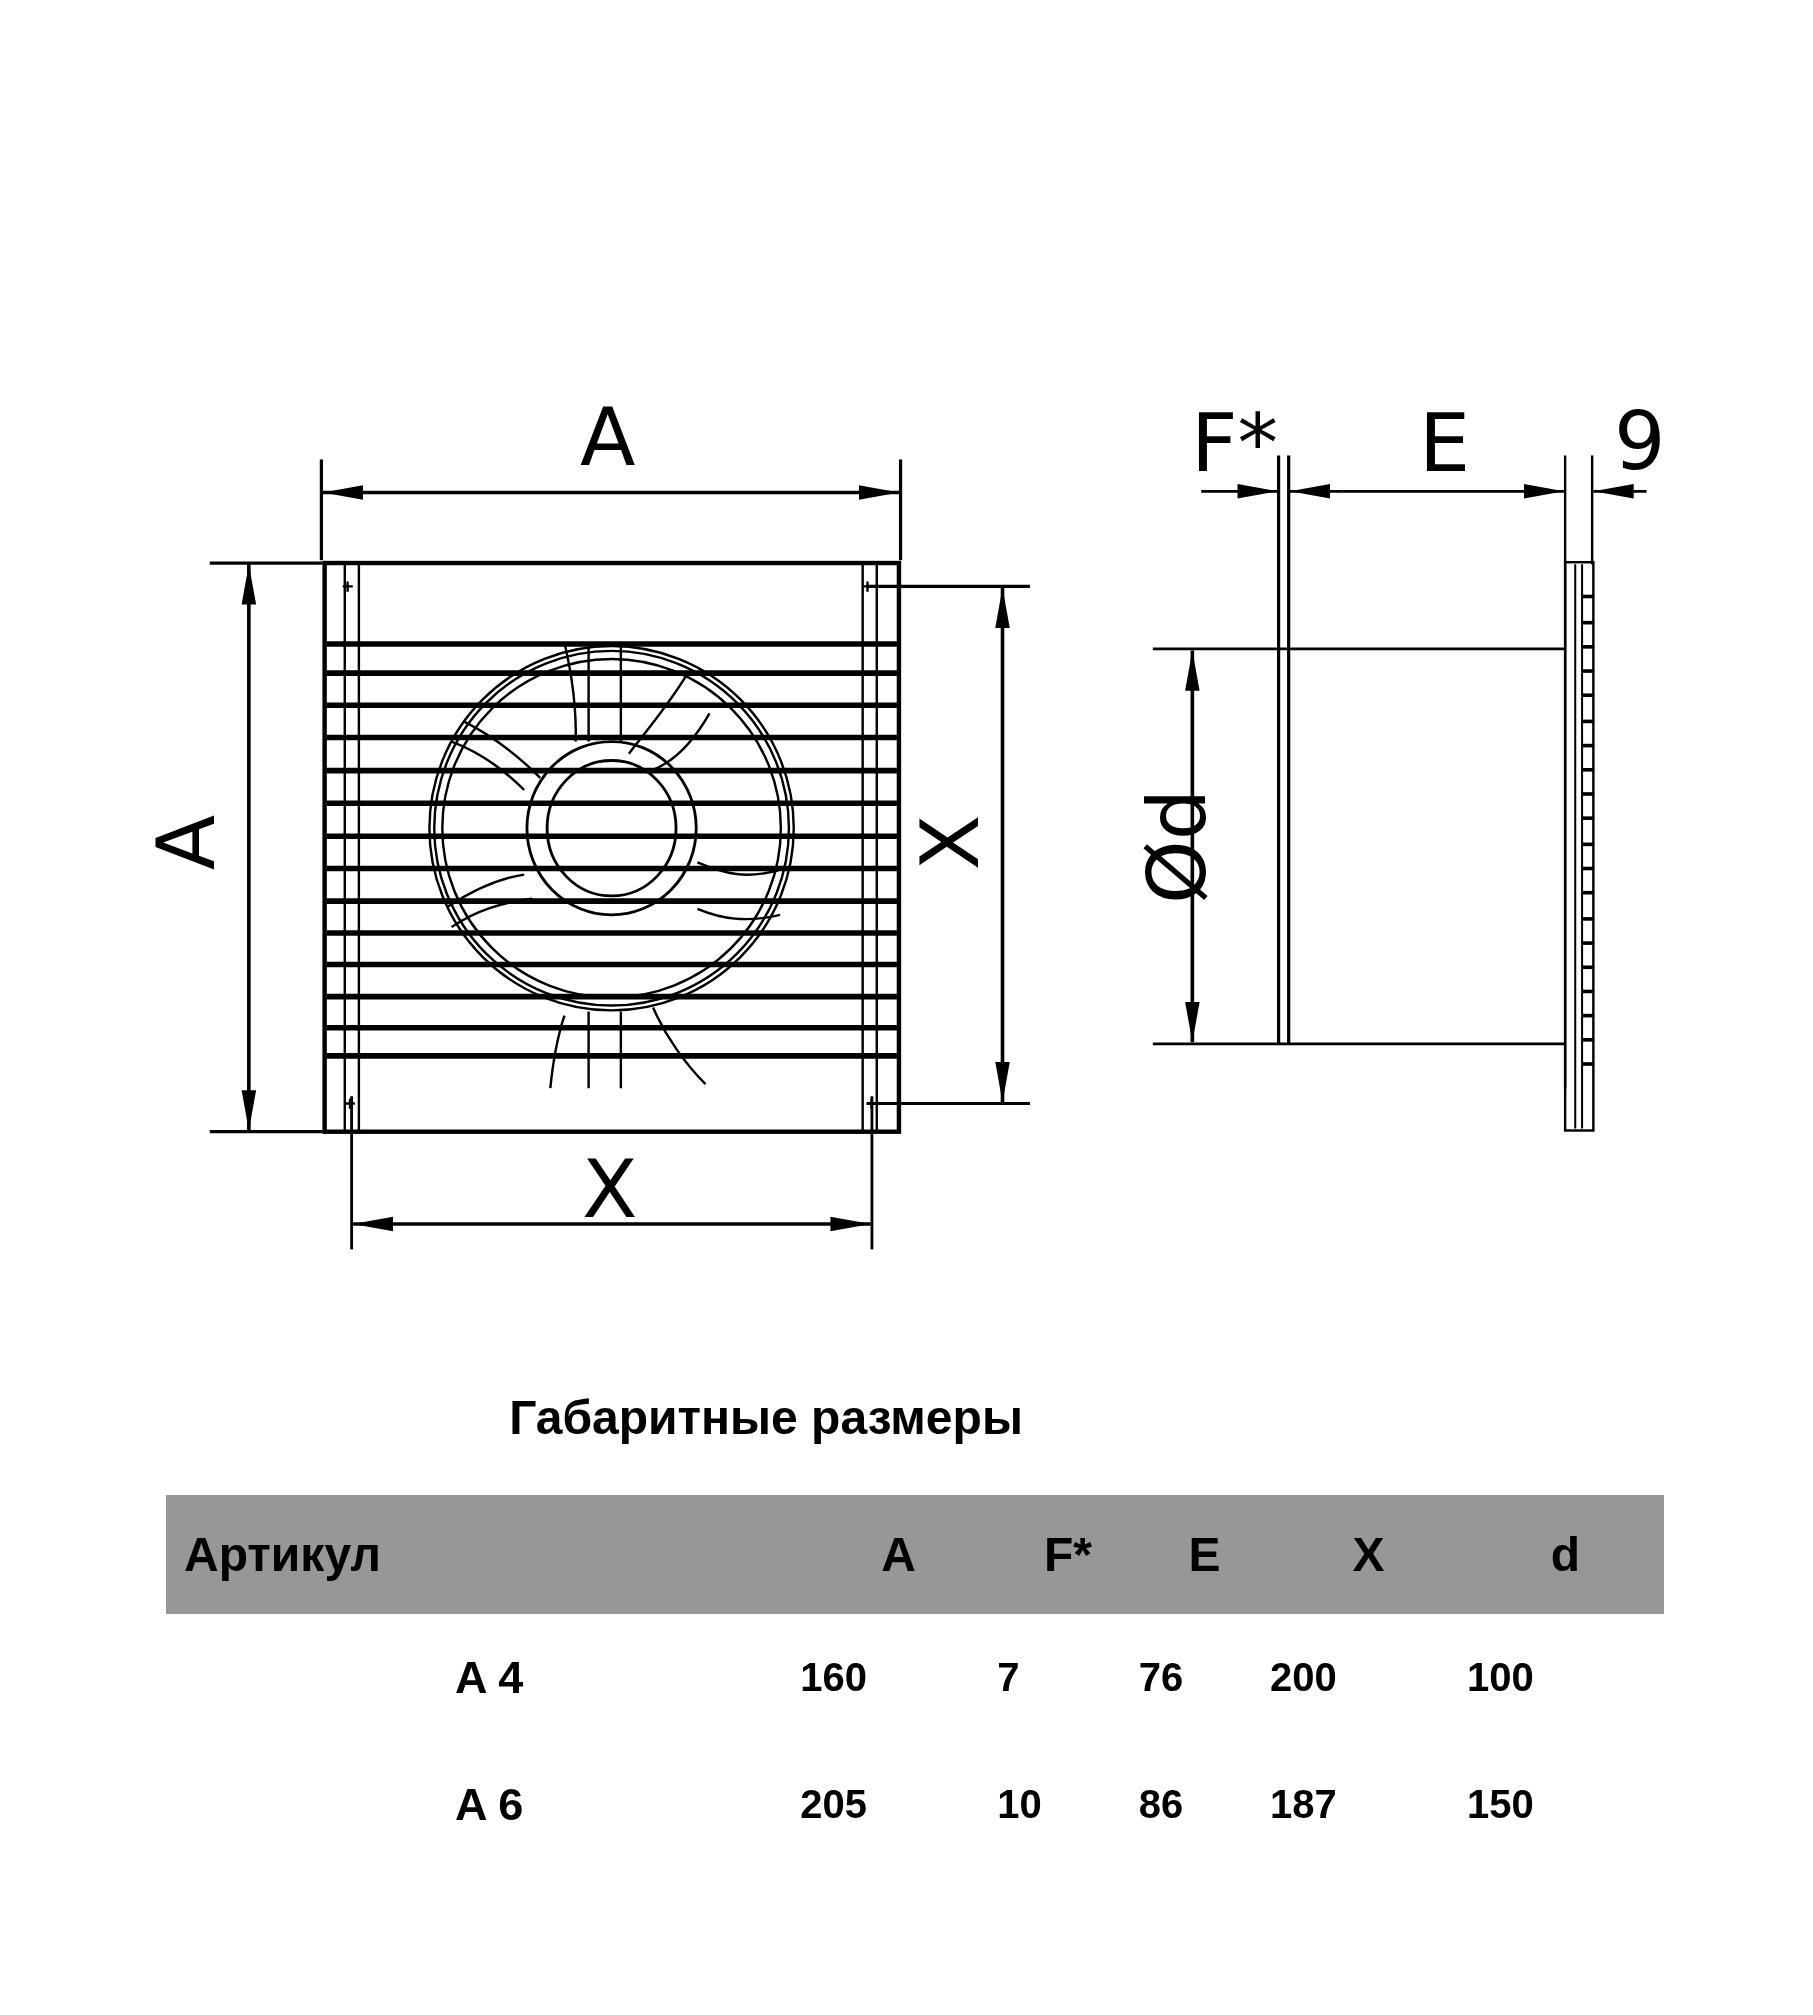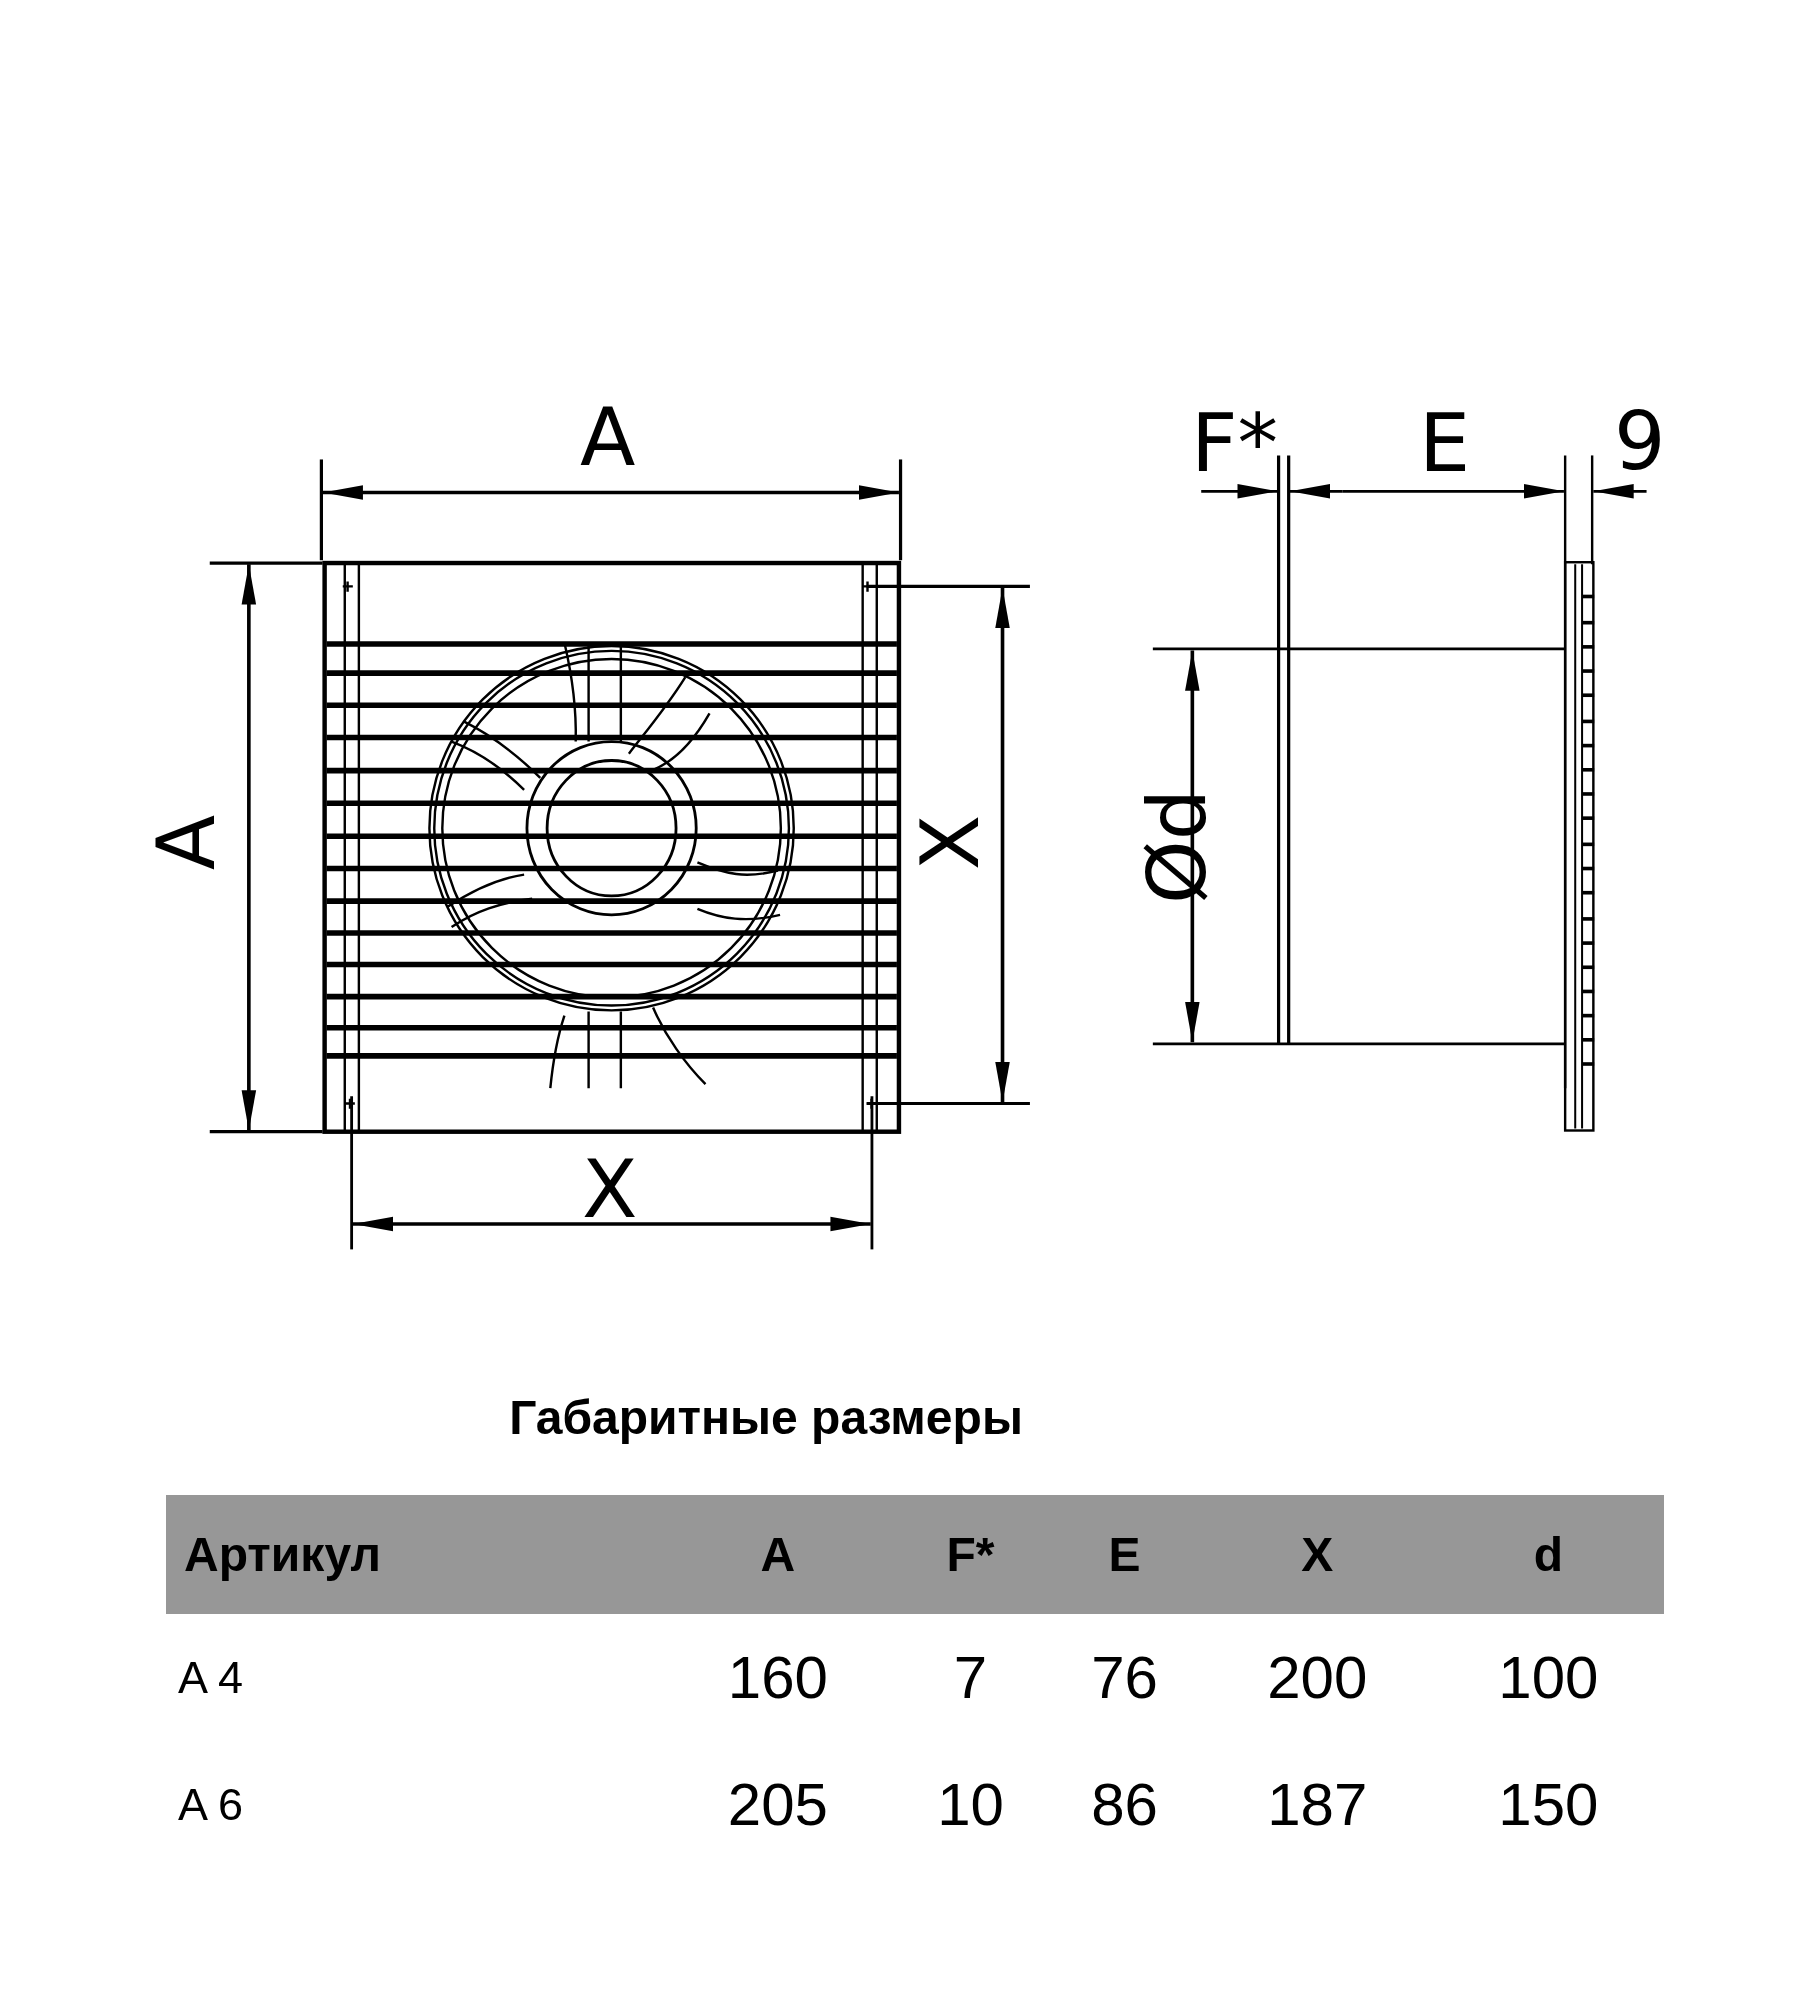--- a/index.html
+++ b/index.html
@@ -3,22 +3,22 @@
 <meta charset="utf-8">
 <style>
   html,body{margin:0;padding:0;background:#ffffff;}
   body{width:1814px;height:2418px;position:relative;overflow:hidden;font-family:"Liberation Sans","DejaVu Sans",sans-serif;color:#000;}
   svg.drawing{position:absolute;left:0;top:0;}
   .dimlabel{position:absolute;font-family:"DejaVu Sans","Liberation Sans",sans-serif;font-size:81px;line-height:1;color:#000;}
   .title{position:absolute;left:0;width:1532px;top:1390px;text-align:center;font-weight:bold;font-size:48px;}
   table.dims{position:absolute;left:166px;top:1495px;width:1498px;border-collapse:collapse;}
   table.dims th{background:#979797;height:119px;font-size:48px;font-weight:bold;padding:0;text-align:center;}
   table.dims th.first{text-align:left;padding-left:18px;}
-  table.dims td{height:127px;font-size:60px;font-weight:normal;text-align:center;padding:0;}
-  table.dims td.first{text-align:left;font-weight:normal;padding-left:12px;font-size:45px;}
+  table.dims td{height:127px;font-size:40px;font-weight:bold;text-align:left;padding:0;}
+  table.dims td.first{text-align:center;font-weight:bold;padding-left:12px;font-size:45px;}
   table.dims tr.band td{background:#d0d0d0;}
 </style>
 </head>
 <body>
 
 <svg class="drawing" width="1814" height="1330" viewBox="0 0 4500 3300" xmlns="http://www.w3.org/2000/svg">
   <defs>
     <marker id="arr" viewBox="0 0 10 10" refX="10" refY="5" markerWidth="8" markerHeight="8" orient="auto-start-reverse" markerUnits="userSpaceOnUse">
       <path d="M0,3.5 L10,5 L0,6.5 Z" fill="#000"></path>
     </marker>

